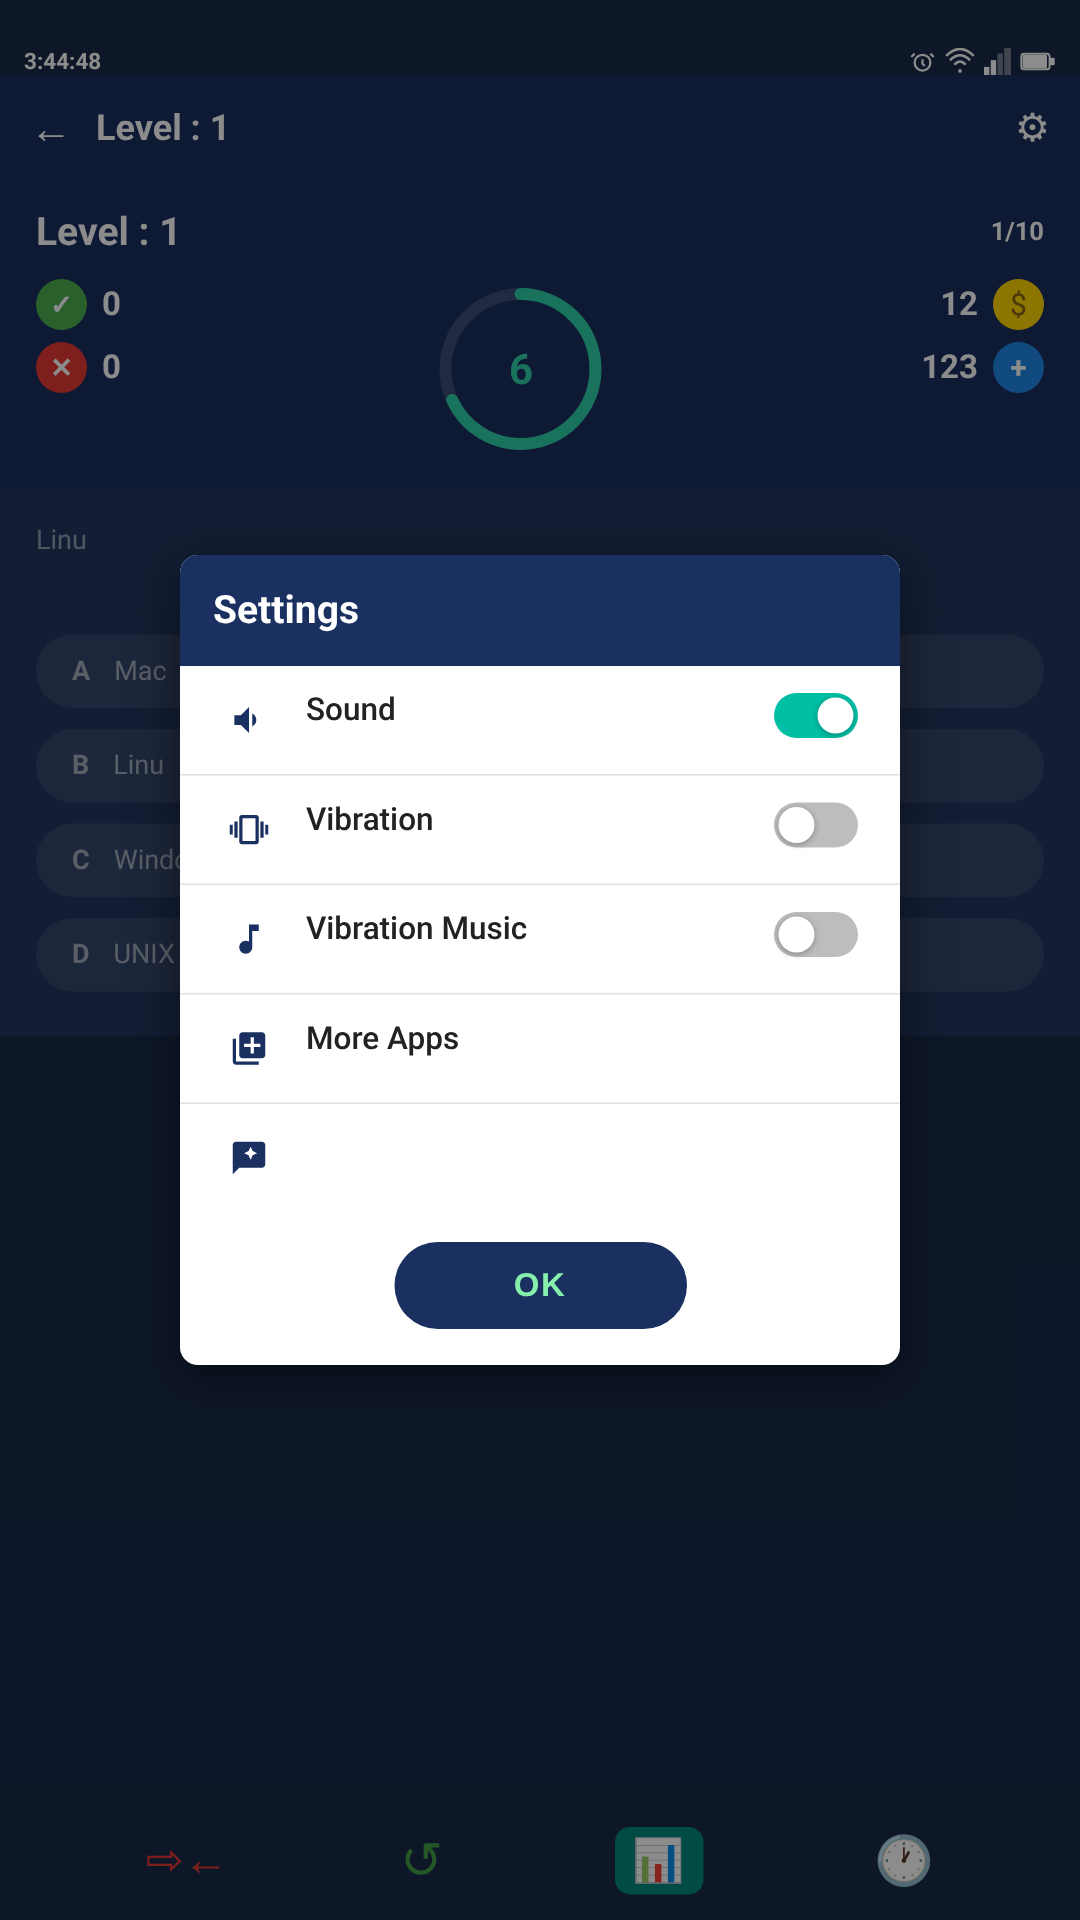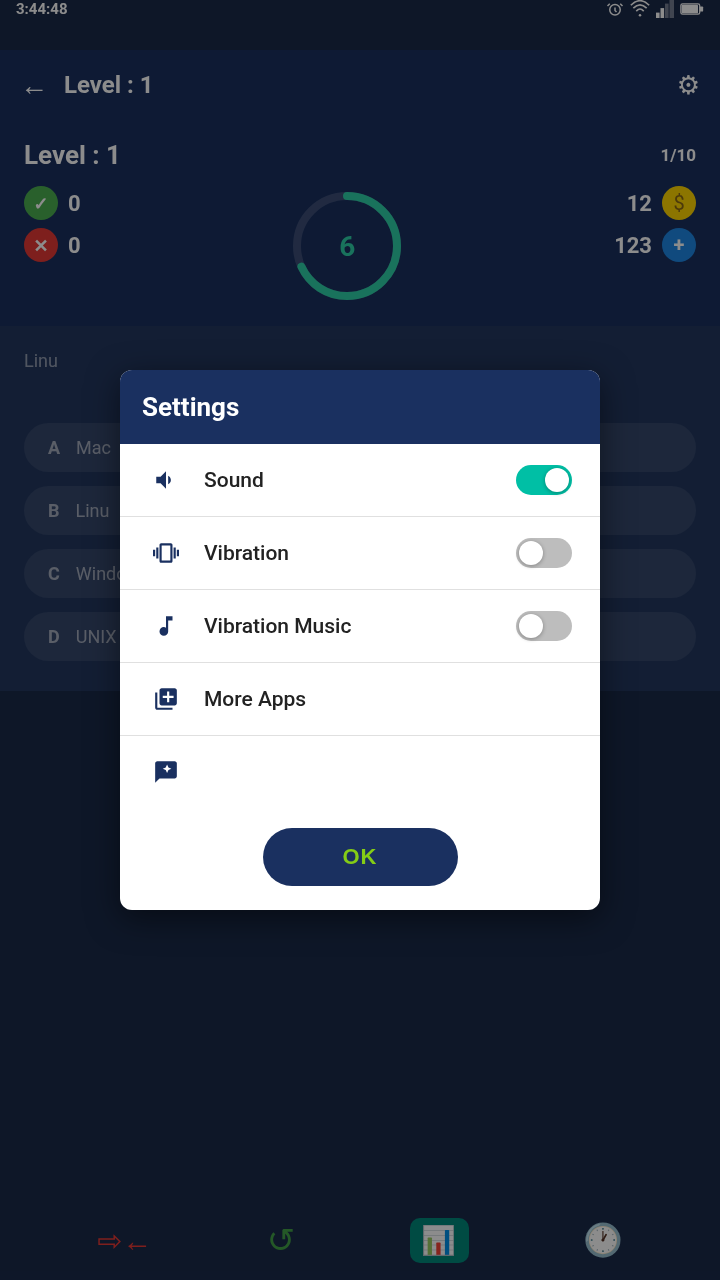--- a/index.html
+++ b/index.html
@@ -11,21 +11,21 @@
       background: #1a2a4a;
       position: relative;
     }
 
     
     .status-bar {
       width: 720px;
       height: 50px;
       background: #1a2a4a;
       display: flex;
-      align-items: flex-start;
+      align-items: flex-end;
       justify-content: space-between;
       padding: 0 16px;
       color: white;
       font-size: 15px;
       font-weight: bold;
     }
     .status-bar-time { font-size: 15px; font-weight: bold; color: white; }
     .status-bar-icons { display: flex; align-items: center; gap: 6px; }
 
     
@@ -175,21 +175,21 @@
       background: #1a3060;
       padding: 22px;
       text-align: left;
       color: white;
       font-size: 26px;
       font-weight: bold;
     }
     .settings-body { background: white; }
     .settings-row {
       display: flex;
-      align-items: center;
+      align-items: flex-start;
       padding: 18px 28px;
       border-bottom: 1px solid #e0e0e0;
       gap: 20px;
     }
     .settings-icon { width: 36px; height: 36px; display: flex; align-items: center; justify-content: center; color: #1a3060; font-size: 22px; }
     .settings-label { flex: 1; font-size: 21px; color: #222; font-weight: 500; }
 
     
     .toggle {
       position: relative;
@@ -214,21 +214,21 @@
     .toggle.off .toggle-knob { left: 3px; }
 
     .settings-ok-row {
       padding: 20px 28px 24px;
       display: flex;
       align-items: center;
       justify-content: center;
     }
     .ok-button {
       background: #1a3060;
-      color: #84cc16;
+      color: #86efac;
       border: none;
       border-radius: 30px;
       padding: 16px 80px;
       font-size: 22px;
       font-weight: bold;
       cursor: pointer;
       letter-spacing: 1px;
     }
   </style>
 </head>

